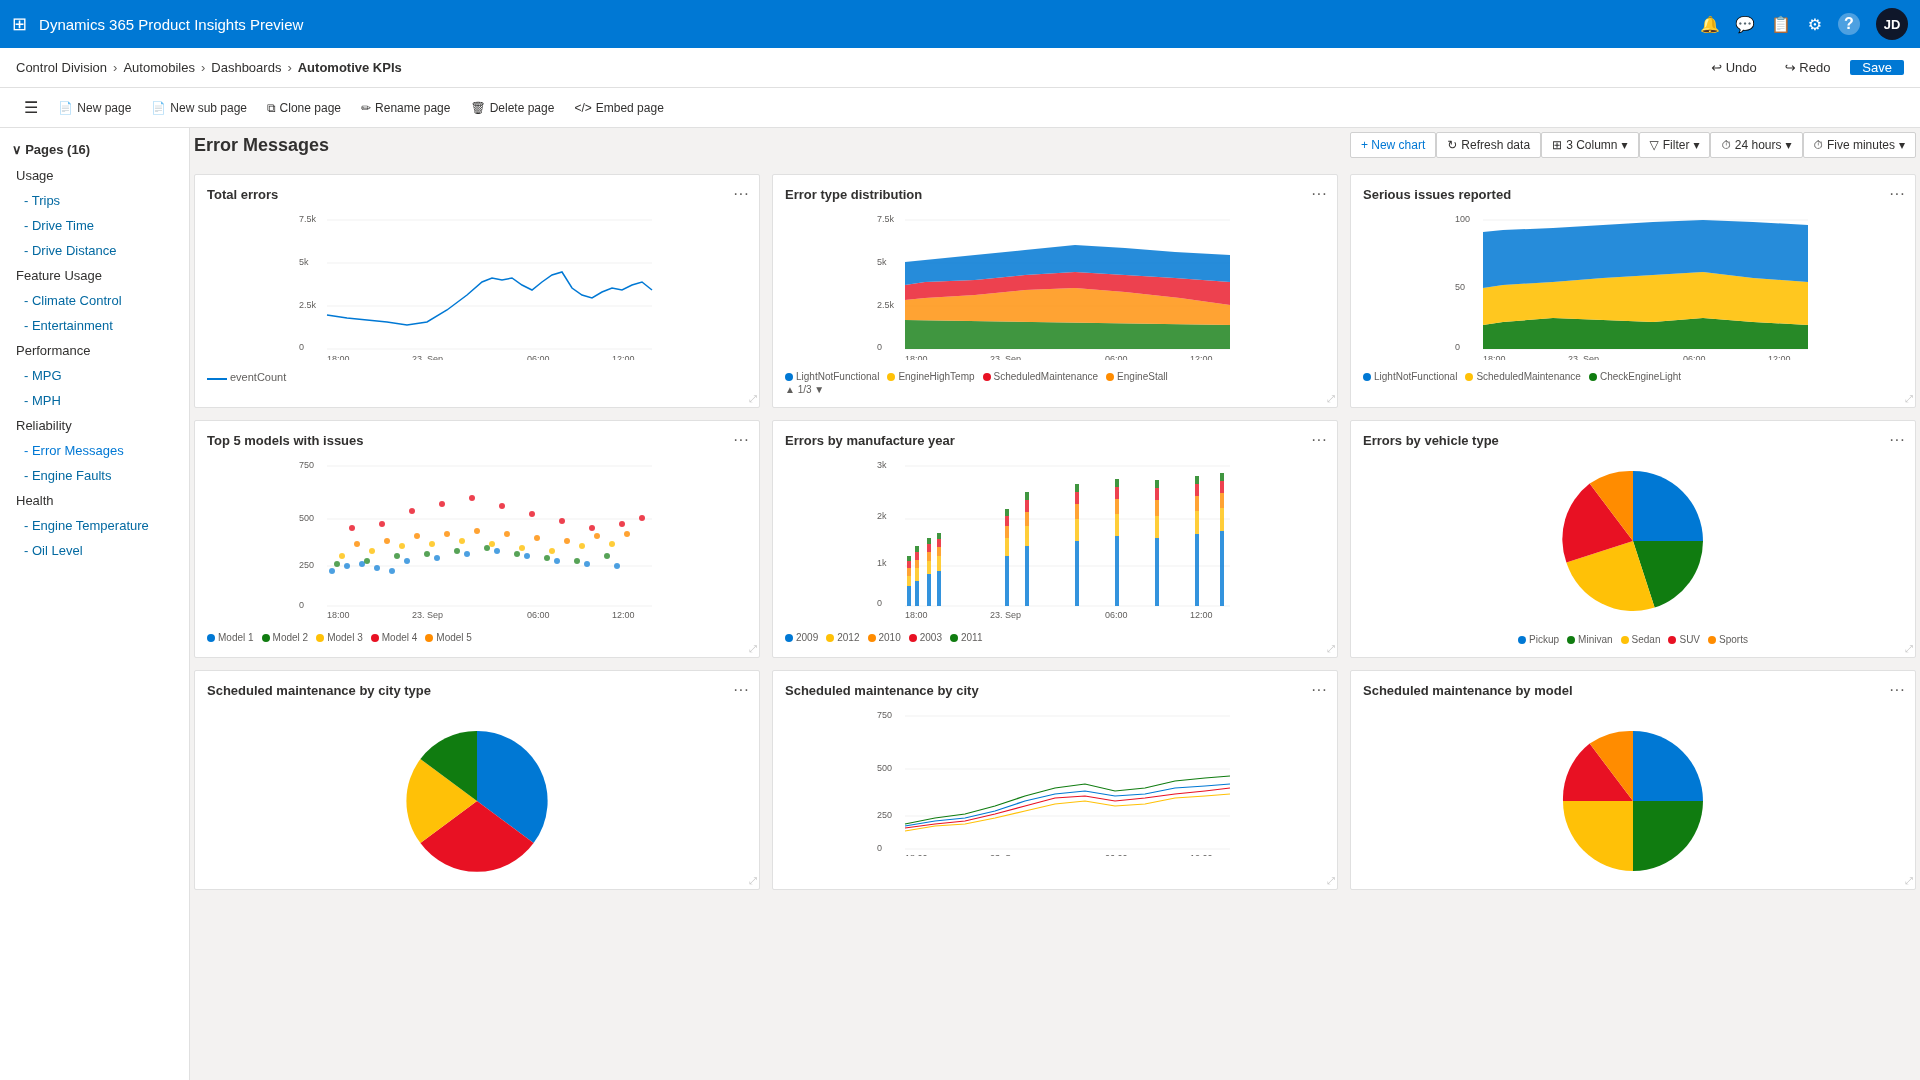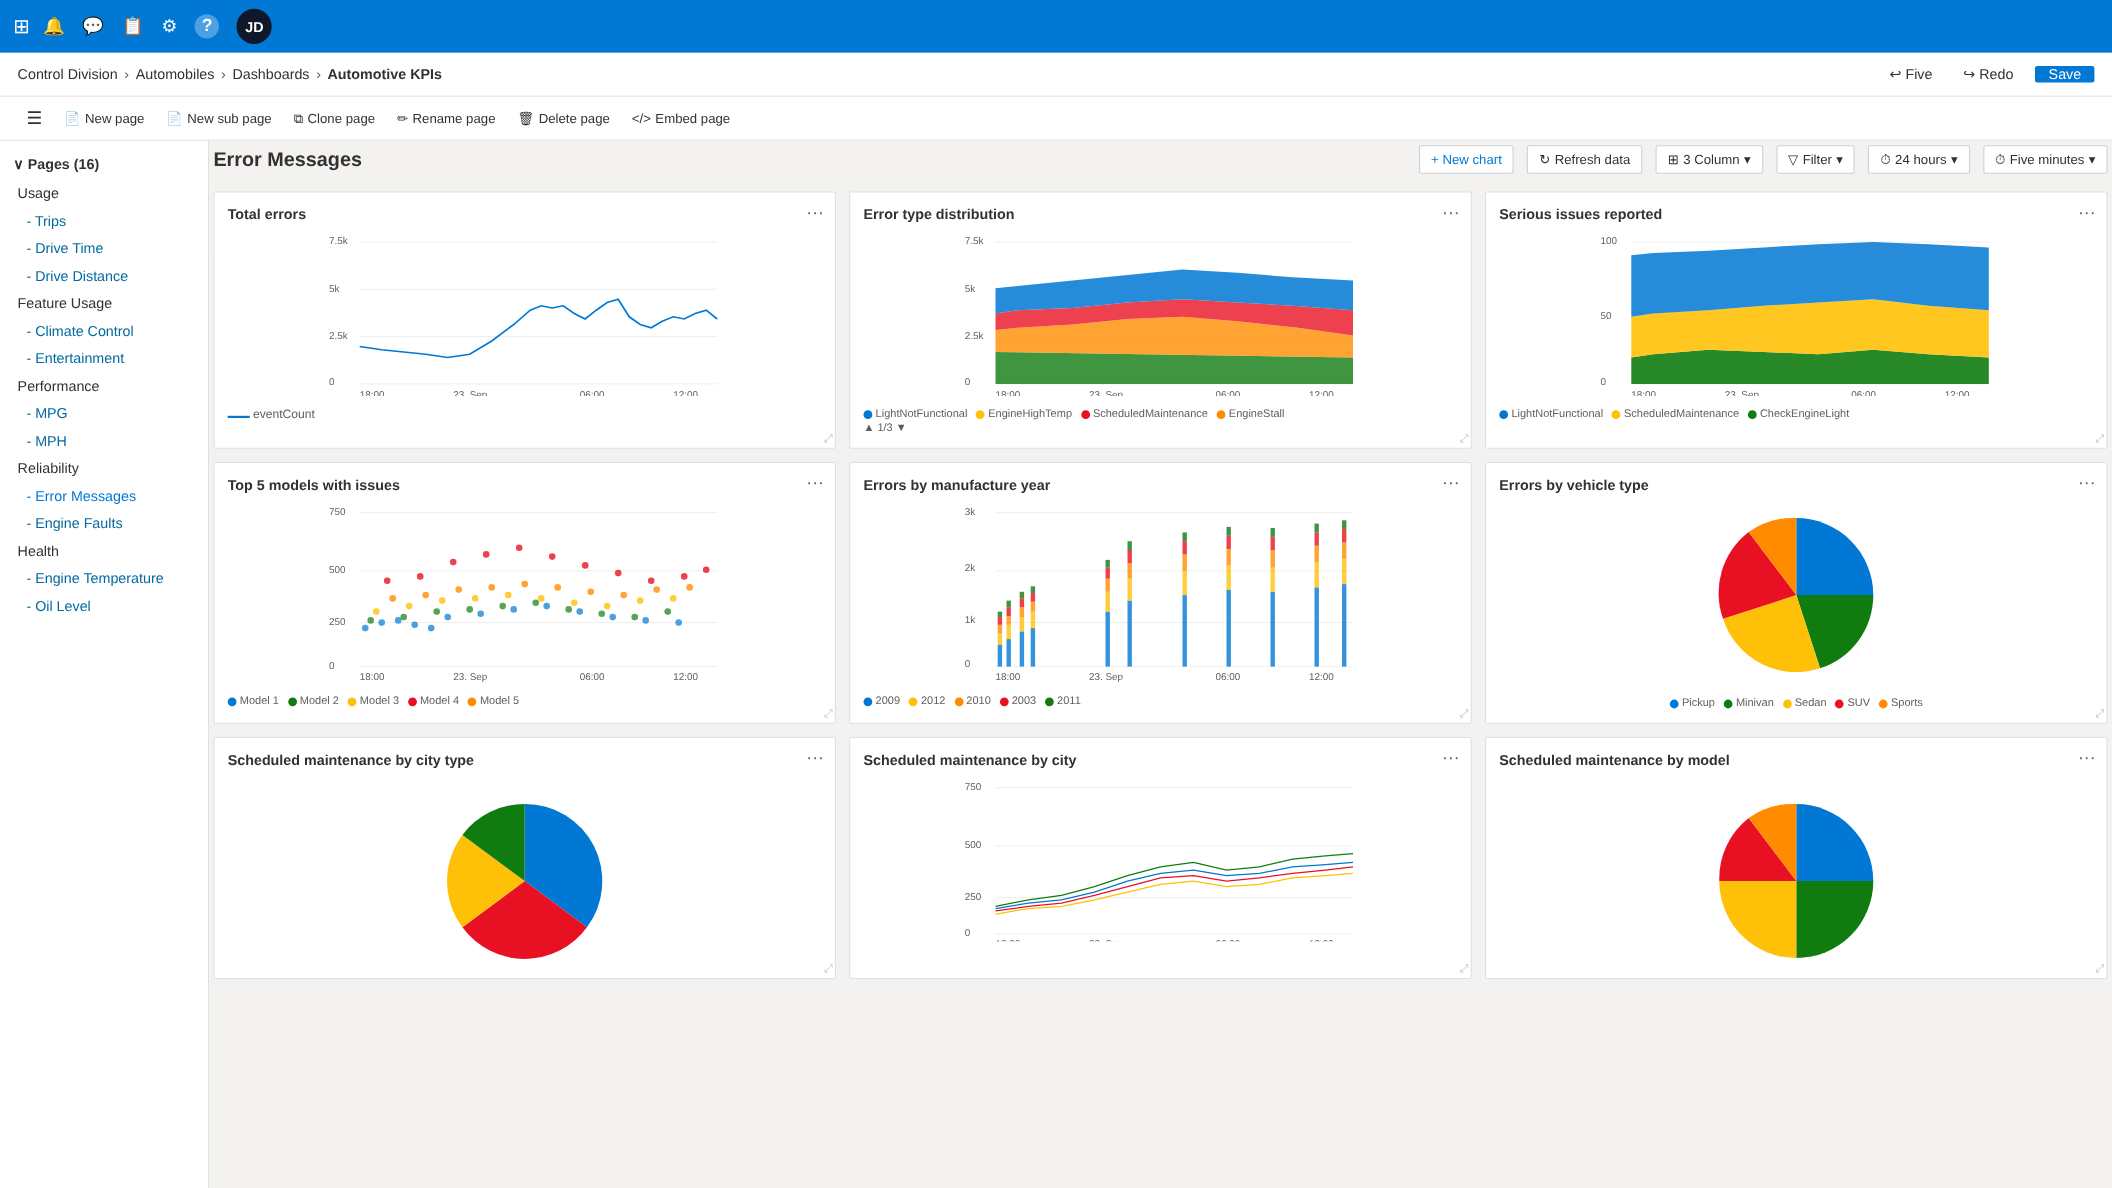--- a/index.html
+++ b/index.html
@@ -101,21 +101,21 @@
       padding: 4px;
       background: #f3f2f1;
     }
 
     
     .content-header {
       display: flex; align-items: center; justify-content: space-between;
       margin-bottom: 16px;
     }
     .content-title { font-size: 18px; font-weight: 600; color: #323130; }
-    .content-controls { display: flex; align-items: center; gap: 12px; }
+    .content-controls { display: flex; align-items: center; gap: 0; }
     .ctrl-btn {
       background: white; border: 1px solid #d0d0d0; border-radius: 2px;
       padding: 5px 10px; font-size: 12px; cursor: pointer;
       display: flex; align-items: center; gap: 4px; color: #323130;
     }
     .ctrl-btn-primary {
       background: white; border: 1px solid #d0d0d0; border-radius: 2px;
       padding: 5px 10px; font-size: 12px; cursor: pointer;
       display: flex; align-items: center; gap: 4px; color: #0078d4;
     }
@@ -159,20 +159,21 @@
     .chart-resize {
       position: absolute; bottom: 2px; right: 2px;
       color: #c0c0c0; font-size: 10px;
     }
   </style>
 </head>
 <body>
 
 <div class="top-nav">
   <span class="app-grid">⊞</span>
+  <span class="app-title">Dynamics 365 Product Insights Preview</span>
   <div class="nav-icons">
     <span>🔔</span>
     <span>💬</span>
     <span>📋</span>
     <span>⚙</span>
     <span style="background:rgba(255,255,255,0.3);border-radius:50%;width:22px;height:22px;display:flex;align-items:center;justify-content:center;font-weight:600;">?</span>
     <div class="avatar">JD</div>
   </div>
 </div>
 
@@ -182,21 +183,21 @@
     <span class="sep">›</span>
     <span>Automobiles</span>
     <span class="sep">›</span>
     <span>Dashboards</span>
     <span class="sep">›</span>
     <span class="current">Automotive KPIs</span>
   </div>
   <div class="breadcrumb-actions">
     <button>
       <span>↩</span>
-      <span>Five</span>
+      <span>Undo</span>
     </button>
     <button>
       <span>↪</span>
       <span>Redo</span>
     </button>
     <button class="btn-save">Save</button>
   </div>
 </div>
 
 <div class="toolbar">

